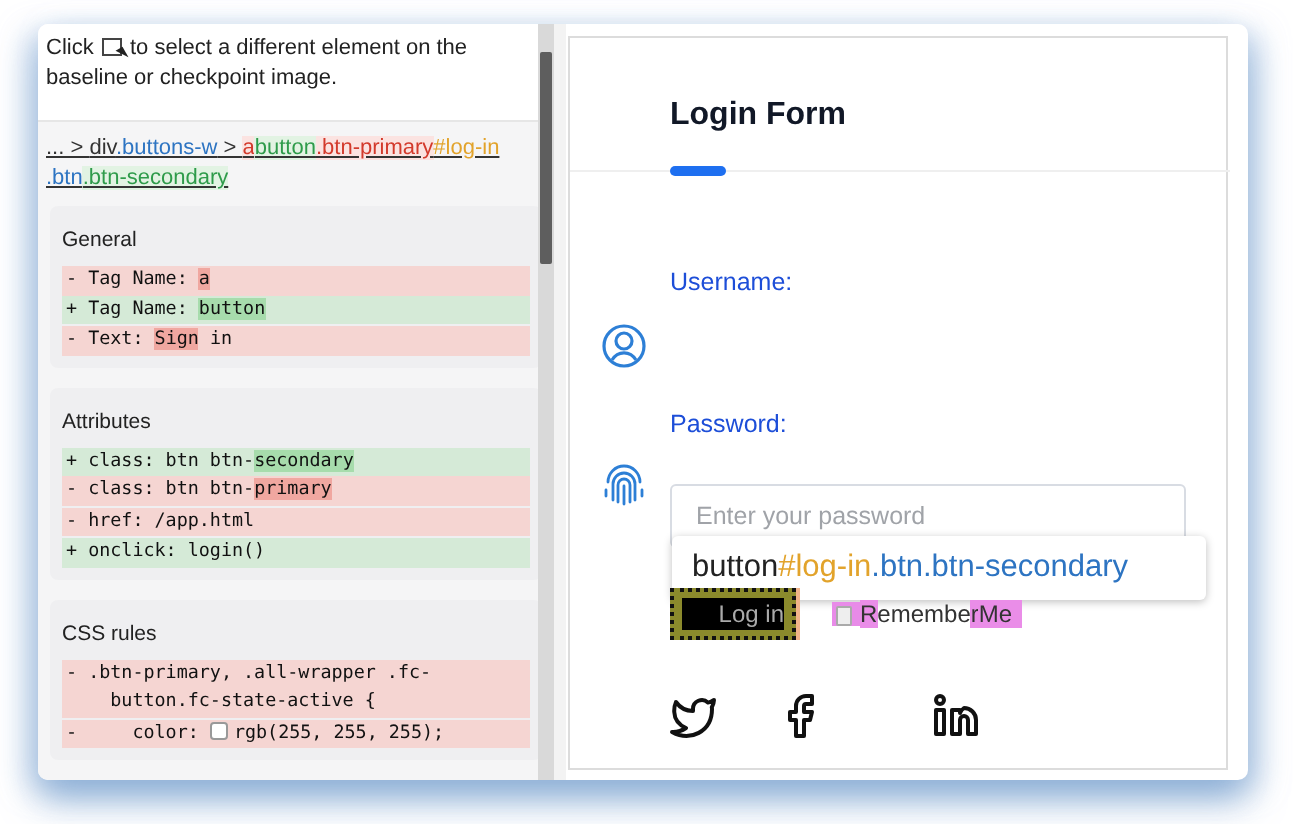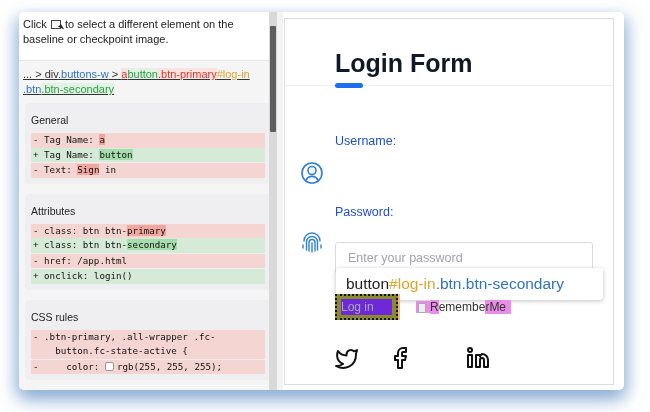--- a/index.html
+++ b/index.html
@@ -88,21 +88,21 @@
     position: absolute; left: 258px; top: 0; width: 6px; height: 378px; background: #f3f3f3;
   }
 
   
   .right {
     position: absolute; left: 265px; top: 6px; width: 330px; height: 367px;
     border: 1px solid #dcdcdc; background: #fff;
   }
   .form-title {
     position: absolute; left: 50px; top: 30px;
-    font-size: 25px; font-weight: bold; color: #111827;
+    font-size: 16px; font-weight: bold; color: #111827;
   }
   .title-line { position: absolute; left: 0; top: 66px; width: 330px; height: 1px; background: #efefef; }
   .title-bar { position: absolute; left: 50px; top: 64px; width: 28px; height: 5px; border-radius: 3px; background: #1e6ff0; }
 
   .lbl { position: absolute; left: 50px; font-size: 12.5px; color: #1d4ed8; }
   .input {
     position: absolute; left: 50px; width: 258px; height: 32px;
     border: 1px solid #d8dce3; border-radius: 3px; background: #fff;
     font-family: "Liberation Sans", sans-serif;
     font-size: 12.5px; color: #999; padding-left: 12px; outline: none;
@@ -121,22 +121,22 @@
   .tooltip .tt-id { color: #e2a32b; }
   .tooltip .tt-cls { color: #2d74c2; }
 
   .login-btn {
     position: absolute; left: 50px; top: 275px; width: 63px; height: 26px;
     background: #8b8a2c; border: 2px dotted #111;
     box-shadow: 2px 0 0 #f0b48a;
     padding: 3px 4px;
   }
   .login-btn span {
-    display: block; background: #6d28d9; color: #aaa;
-    font-size: 12px; line-height: 16px; text-align: left;
+    display: block; background: #000000; color: #aaa;
+    font-size: 12px; line-height: 16px; text-align: right;
     font-family: "Liberation Sans", sans-serif;
   }
   .remember {
     position: absolute; left: 131px; top: 281px; font-size: 12px; color: #333;
     display: flex; align-items: center;
   }
   .remember .chk {
     display: inline-block; width: 14px; height: 12px; background: #e88be8; position: relative; margin-right: 0;
   }
   .remember .chk::before {
@@ -166,22 +166,22 @@
       <div class="section-title">General</div>
       <div class="diff-row del"><span>- </span><span>Tag Name: </span><span class="hl-del">a</span></div>
       <div class="diff-row add"><span>+ </span><span>Tag Name: </span><span class="hl-add">button</span></div>
       <div class="gap1"></div>
       <div class="diff-row del"><span>- </span><span>Text: </span><span class="hl-del">Sign</span><span> in</span></div>
     </div>
     <div class="sec-gap"></div>
 
     <div class="section">
       <div class="section-title">Attributes</div>
+      <div class="diff-row add"><span>+ </span><span>class: btn btn-</span><span class="hl-add">secondary</span></div>
       <div class="diff-row del"><span>- </span><span>class: btn btn-</span><span class="hl-del">primary</span></div>
-      <div class="diff-row add"><span>+ </span><span>class: btn btn-</span><span class="hl-add">secondary</span></div>
       <div class="gap1"></div>
       <div class="diff-row del"><span>- </span><span>href: /app.html</span></div>
       <div class="gap1"></div>
       <div class="diff-row add"><span>+ </span><span>onclick: login()</span></div>
     </div>
     <div class="sec-gap"></div>
 
     <div class="section">
       <div class="section-title">CSS rules</div>
       <div class="diff-row del"><span>- </span><span>.btn-primary, .all-wrapper .fc-</span></div>

